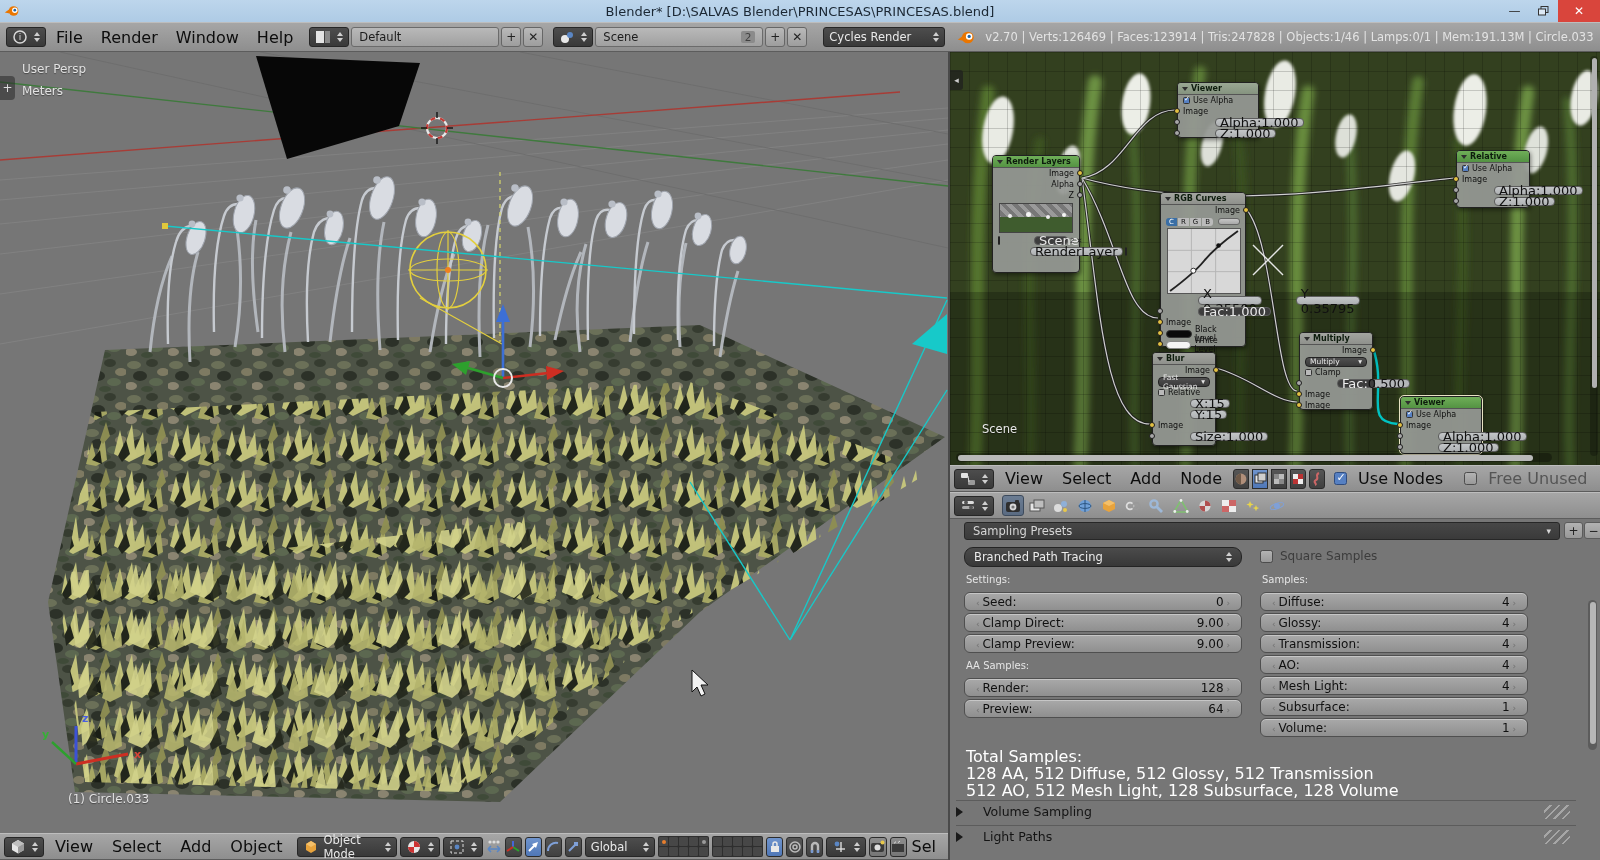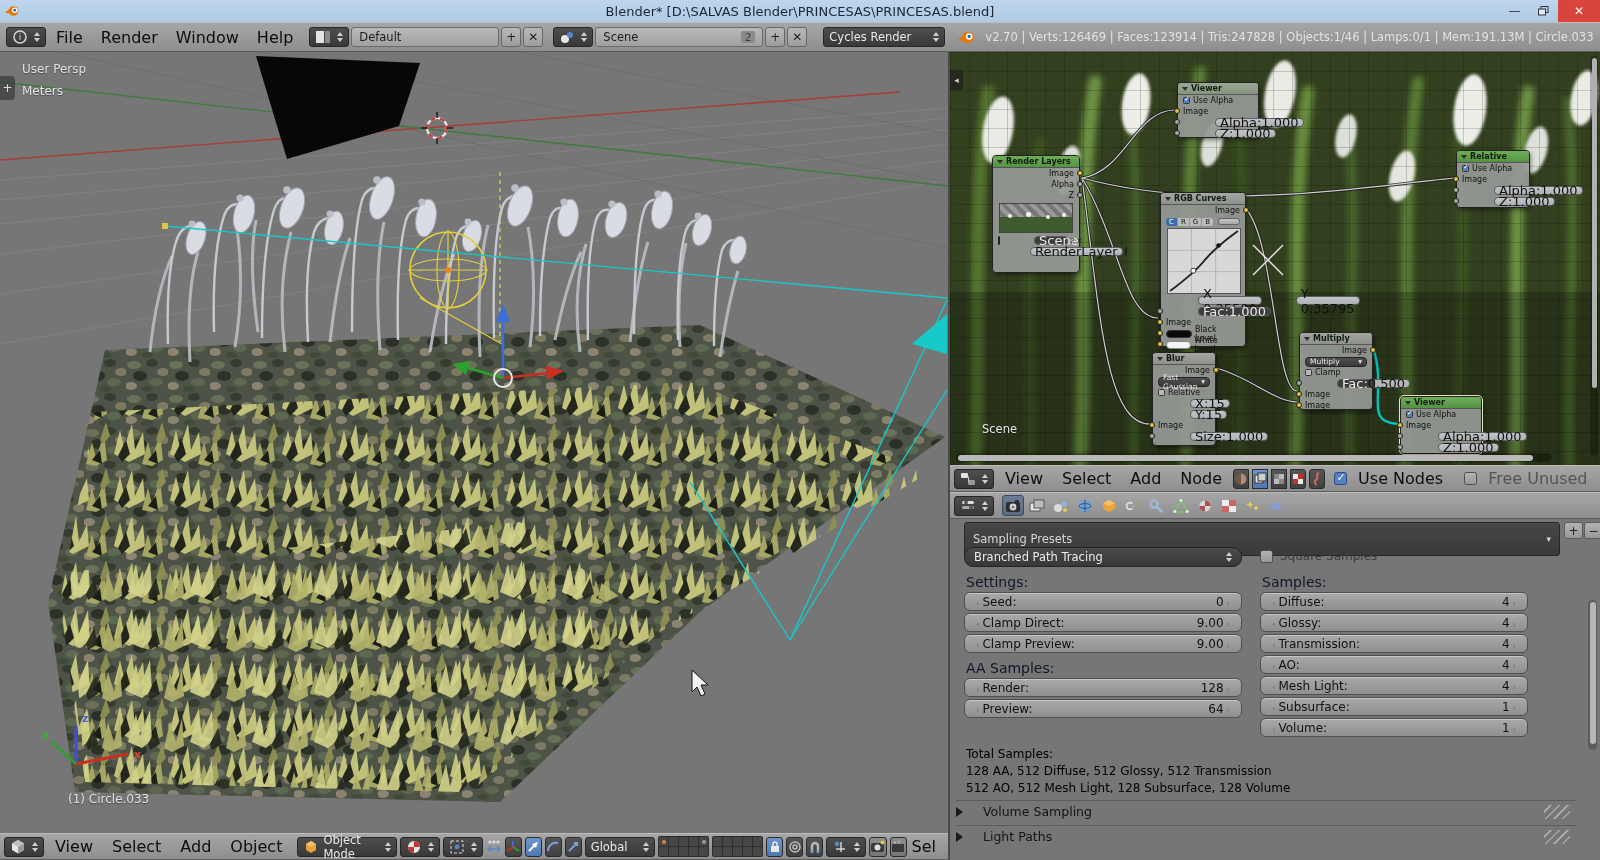--- a/index.html
+++ b/index.html
@@ -98,31 +98,31 @@
   .nchk.on { background:#5680c2; }
   .nchk.on:after { content:"✓"; position:absolute; left:0px; top:-3px; font-size:7px; color:#fff; }
 
   
   .props { position:absolute; left:0; top:440px; width:650px; height:368px; background:#767676; }
   .props-tabs { position:absolute; left:0; top:0; width:650px; height:27px; display:flex; align-items:center; gap:2px; padding:0 4px; }
   .ptab { width:22px; height:21px; border-radius:3px; display:flex; align-items:center; justify-content:center;
     background:transparent; }
   .ptab.active { background:linear-gradient(#6c7d93,#5a6b82); border:1px solid #3c4a5c; }
   .presetbar { position:absolute; left:14px; top:30px; height:18px; width:596px; background:linear-gradient(#474747,#3a3a3a);
-    border:1px solid #272727; border-radius:3px; color:#d6d6d6; font-size:11.5px; display:flex; align-items:center; padding:16px 8px; justify-content:space-between; }
+    border:1px solid #272727; border-radius:3px; color:#d6d6d6; font-size:11.5px; display:flex; align-items:center; padding:0 8px; justify-content:space-between; }
   .pm { position:absolute; top:30px; width:19px; height:17px; border-radius:3px; background:linear-gradient(#b2b2b2,#989898);
     border:1px solid #5c5c5c; color:#222; font-size:12px; display:flex; align-items:center; justify-content:center; }
   .pdrop { position:absolute; left:14px; top:55px; width:278px; height:20px; background:linear-gradient(#4b4b4b,#383838);
     border:1px solid #242424; border-radius:9px; color:#ececec; font-size:11.5px; display:flex; align-items:center; justify-content:space-between; padding:0 9px;gap:28px; }
-  .plabel { position:absolute; font-size:14px; color:#0f172a; }
+  .plabel { position:absolute; font-size:10px; color:#e5e5e5; }
   .pbtn { position:absolute; height:19px; border-radius:6px; background:linear-gradient(#a9a9a9,#8f8f8f);
     border:1px solid #4f4f4f; box-shadow:inset 0 1px 0 rgba(255,255,255,.35); font-size:12px; color:#101010;
     display:flex; align-items:center; justify-content:space-between; padding:0 11px; }
   .pbtn .arr { color:rgba(0,0,0,.28); font-size:9px; }
-  .ptext { position:absolute; font-size:12px; color:#000000; }
+  .ptext { position:absolute; font-size:16px; color:#ffffff; }
   .psec { position:absolute; left:6px; width:620px; height:22px; display:flex; align-items:center; gap:20px;
     font-size:12.5px; color:#141414; border-top:1px solid rgba(0,0,0,.22); }
   .psec .tri { width:0; height:0; border-top:5px solid transparent; border-bottom:5px solid transparent; border-left:7px solid #1a1a1a; }
   .grip { position:absolute; right:6px; width:26px; height:14px;
     background:repeating-linear-gradient(135deg, transparent 0 4px, rgba(255,255,255,.35) 4px 6px); }
   .pvscroll { position:absolute; right:3px; top:108px; width:9px; height:150px; background:rgba(0,0,0,.22); border-radius:5px; }
   .pvscroll b { position:absolute; left:1.5px; top:2px; width:6px; height:142px; background:#b6b6b6; border-radius:4px; }
 
   svg { display:block; }
 </style>

